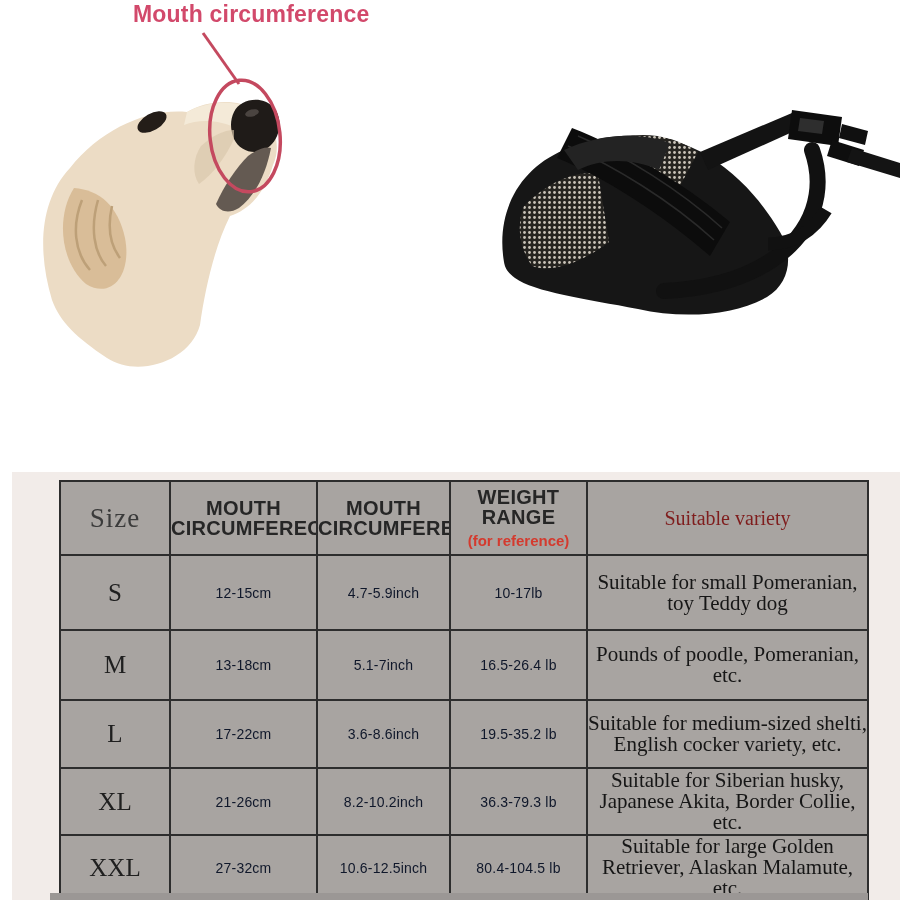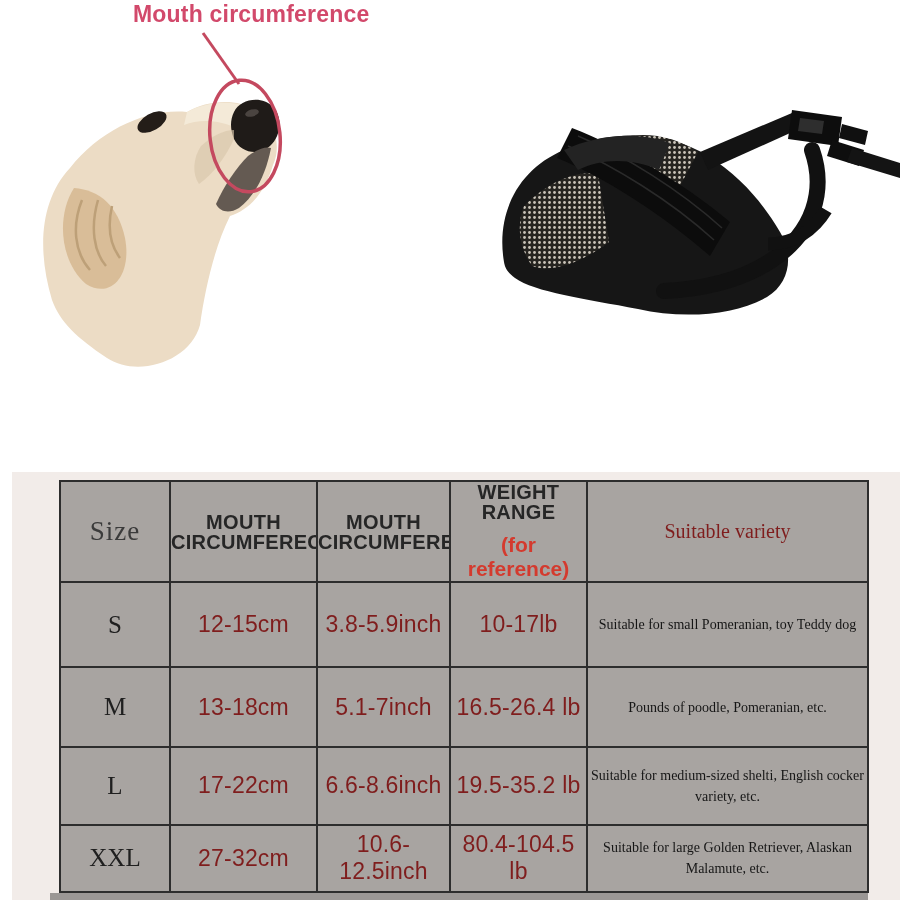--- a/index.html
+++ b/index.html
@@ -55,37 +55,37 @@
 
   .hdr-size {
     font-family:"Liberation Serif", serif; font-weight:normal;
     font-size:27px; color:#3b3b3b; letter-spacing:1px;
   }
   .hdr-caps {
     font-size:20px; font-weight:bold; color:#262626;
     line-height:20px; white-space:pre-line; letter-spacing:0.3px;
   }
   .hdr-ref {
-    font-size:21px; font-weight:bold; margin-top:11px;
+    font-size:15px; font-weight:bold; margin-top:5px;
     color:var(--reference-red,#d43a2e);
   }
   .hdr-variety {
     font-family:"Liberation Serif", serif; font-weight:normal;
     font-size:20px; color:#7f1d1d;
   }
   .cell-size {
     font-family:"Liberation Serif", serif;
     font-size:25px; color:#1f1f1f;
   }
   .cell-num {
-    font-size:23px; color:#7f1d1d; letter-spacing:0.2px;margin-left:35px;
+    font-size:14px; color:#0f172a; letter-spacing:0.2px;margin-left:35px;
   }
   .cell-variety {
     font-family:"Liberation Serif", serif;
-    font-size:14px; line-height:21px; color:#161616;
+    font-size:21px; line-height:21px; color:#161616;
     text-align:left; padding:4px 6px 4px 12px;
   }
 </style>
 </head>
 <body>
 
 <div class="canvas">
 
   <div class="section-bg"></div>
 
@@ -161,37 +161,44 @@
           <div class="hdr-caps">WEIGHT RANGE</div>
           <div class="hdr-ref">(for reference)</div>
         </th>
         <th class="hdr-variety">Suitable variety</th>
       </tr>
     </thead>
     <tbody>
       <tr class="row-s">
         <td class="cell-size">S</td>
         <td class="cell-num">12-15cm</td>
-        <td class="cell-num">3.8-5.9inch</td>
+        <td class="cell-num">4.7-5.9inch</td>
         <td class="cell-num">10-17lb</td>
         <td class="cell-variety">Suitable for small Pomeranian, toy Teddy dog</td>
       </tr>
       <tr class="row-m">
         <td class="cell-size">M</td>
         <td class="cell-num">13-18cm</td>
         <td class="cell-num">5.1-7inch</td>
         <td class="cell-num">16.5-26.4 lb</td>
         <td class="cell-variety">Pounds of poodle, Pomeranian, etc.</td>
       </tr>
       <tr class="row-l">
         <td class="cell-size">L</td>
         <td class="cell-num">17-22cm</td>
-        <td class="cell-num">6.6-8.6inch</td>
+        <td class="cell-num">3.6-8.6inch</td>
         <td class="cell-num">19.5-35.2 lb</td>
         <td class="cell-variety">Suitable for medium-sized shelti, English cocker variety, etc.</td>
+      </tr>
+      <tr class="row-xl">
+        <td class="cell-size">XL</td>
+        <td class="cell-num">21-26cm</td>
+        <td class="cell-num">8.2-10.2inch</td>
+        <td class="cell-num">36.3-79.3 lb</td>
+        <td class="cell-variety">Suitable for Siberian husky, Japanese Akita, Border Collie, etc.</td>
       </tr>
       <tr class="row-xxl">
         <td class="cell-size">XXL</td>
         <td class="cell-num">27-32cm</td>
         <td class="cell-num">10.6-12.5inch</td>
         <td class="cell-num">80.4-104.5 lb</td>
         <td class="cell-variety">Suitable for large Golden Retriever, Alaskan Malamute, etc.</td>
       </tr>
     </tbody>
   </table>

